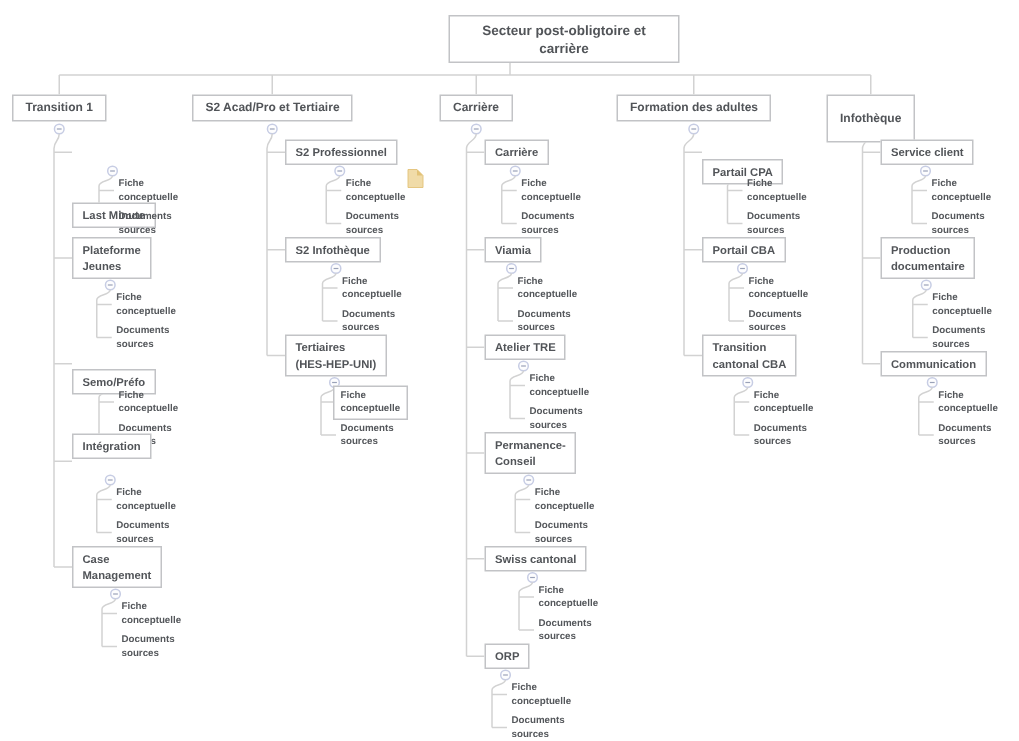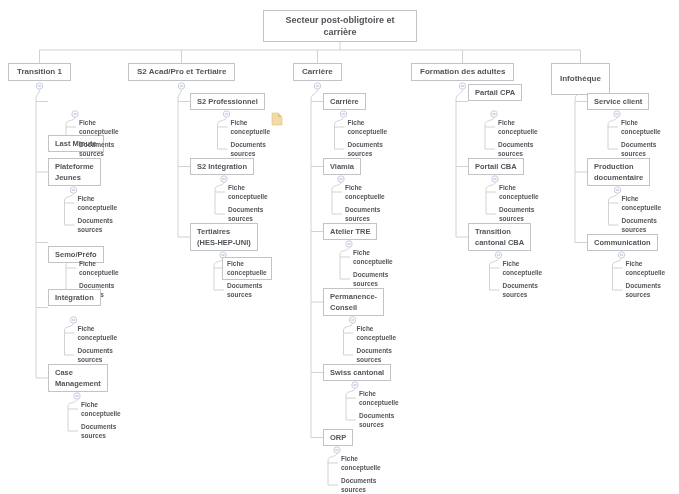--- a/index.html
+++ b/index.html
@@ -1,21 +1,21 @@
 <!DOCTYPE html>
 <html><head>
 <meta charset="utf-8">
 <style>
   html,body{margin:0;padding:0;background:#ffffff;}
   .canvas{position:relative;width:679px;height:494px;background:#ffffff;overflow:hidden;
           font-family:"Liberation Sans",sans-serif;}
   #links{position:absolute;left:0;top:0;}
   .node{position:absolute;box-sizing:border-box;background:#ffffff;border:1px solid #c2c3c6;
         color:#515458;font-weight:bold;white-space:pre-line;}
-  .root{font-size:9px;line-height:12px;display:flex;align-items:center;justify-content:center;text-align:center;}
+  .root{font-size:9px;line-height:12px;display:flex;align-items:center;justify-content:center;text-align:center;margin-left:36px;}
   .lvl1{font-size:8px;line-height:10px;display:flex;align-items:center;padding:0 8px;}
   .lvl2{font-size:7.5px;line-height:11px;display:block;padding:2px 6px;text-align:left;}
   .leaf{position:absolute;font-size:6.5px;line-height:8.5px;font-weight:bold;color:#54575b;
         white-space:pre;background:transparent;}
   .boxedleaf{border:1px solid #c2c3c6;background:#ffffff;padding:2px 4px;}
 </style>
 </head>
 <body>
 
 <div class="canvas">
@@ -197,21 +197,21 @@
       <div class="leaf" style="top: 401px; left: 81px;">Fiche
 conceptuelle</div>
       <div class="leaf" style="top: 423px; left: 81px;">Documents
 sources</div>
       <div class="node lvl1" style="left: 128px; top: 63px; height: 18px;">S2 Acad/Pro et Tertiaire</div>
       <div class="node lvl2" style="left: 190px; top: 93px;">S2 Professionnel</div>
       <div class="leaf" style="top: 119px; left: 230.5px;">Fiche
 conceptuelle</div>
       <div class="leaf" style="top: 141px; left: 230.5px;">Documents
 sources</div>
-      <div class="node lvl2" style="left: 190px; top: 158px;">S2 Intégration</div>
+      <div class="node lvl2" style="left: 190px; top: 158px;">S2 Infothèque</div>
       <div class="leaf" style="top: 184px; left: 228px;">Fiche
 conceptuelle</div>
       <div class="leaf" style="top: 206px; left: 228px;">Documents
 sources</div>
       <div class="node lvl2" style="left: 190px; top: 223px;">Tertiaires
 (HES-HEP-UNI)</div>
       <div class="leaf boxedleaf" style="top: 257px; left: 222px;">Fiche
 conceptuelle</div>
       <div class="leaf" style="top: 282px; left: 227px;">Documents
 sources</div>
@@ -241,21 +241,21 @@
       <div class="leaf" style="top: 390px; left: 359px;">Fiche
 conceptuelle</div>
       <div class="leaf" style="top: 412px; left: 359px;">Documents
 sources</div>
       <div class="node lvl2" style="left: 323px; top: 429px;">ORP</div>
       <div class="leaf" style="top: 455px; left: 341px;">Fiche
 conceptuelle</div>
       <div class="leaf" style="top: 477px; left: 341px;">Documents
 sources</div>
       <div class="node lvl1" style="left: 411px; top: 63px; height: 18px;">Formation des adultes</div>
-      <div class="node lvl2" style="left: 468px; top: 84px; text-align: center;">Partail CPA</div>
+      <div class="node lvl2" style="left: 468px; top: 106px; text-align: center;">Partail CPA</div>
       <div class="leaf" style="top: 119px; left: 498px;">Fiche
 conceptuelle</div>
       <div class="leaf" style="top: 141px; left: 498px;">Documents
 sources</div>
       <div class="node lvl2" style="left: 468px; top: 158px;">Portail CBA</div>
       <div class="leaf" style="top: 184px; left: 499px;">Fiche
 conceptuelle</div>
       <div class="leaf" style="top: 206px; left: 499px;">Documents
 sources</div>
       <div class="node lvl2" style="left: 468px; top: 223px;">Transition

